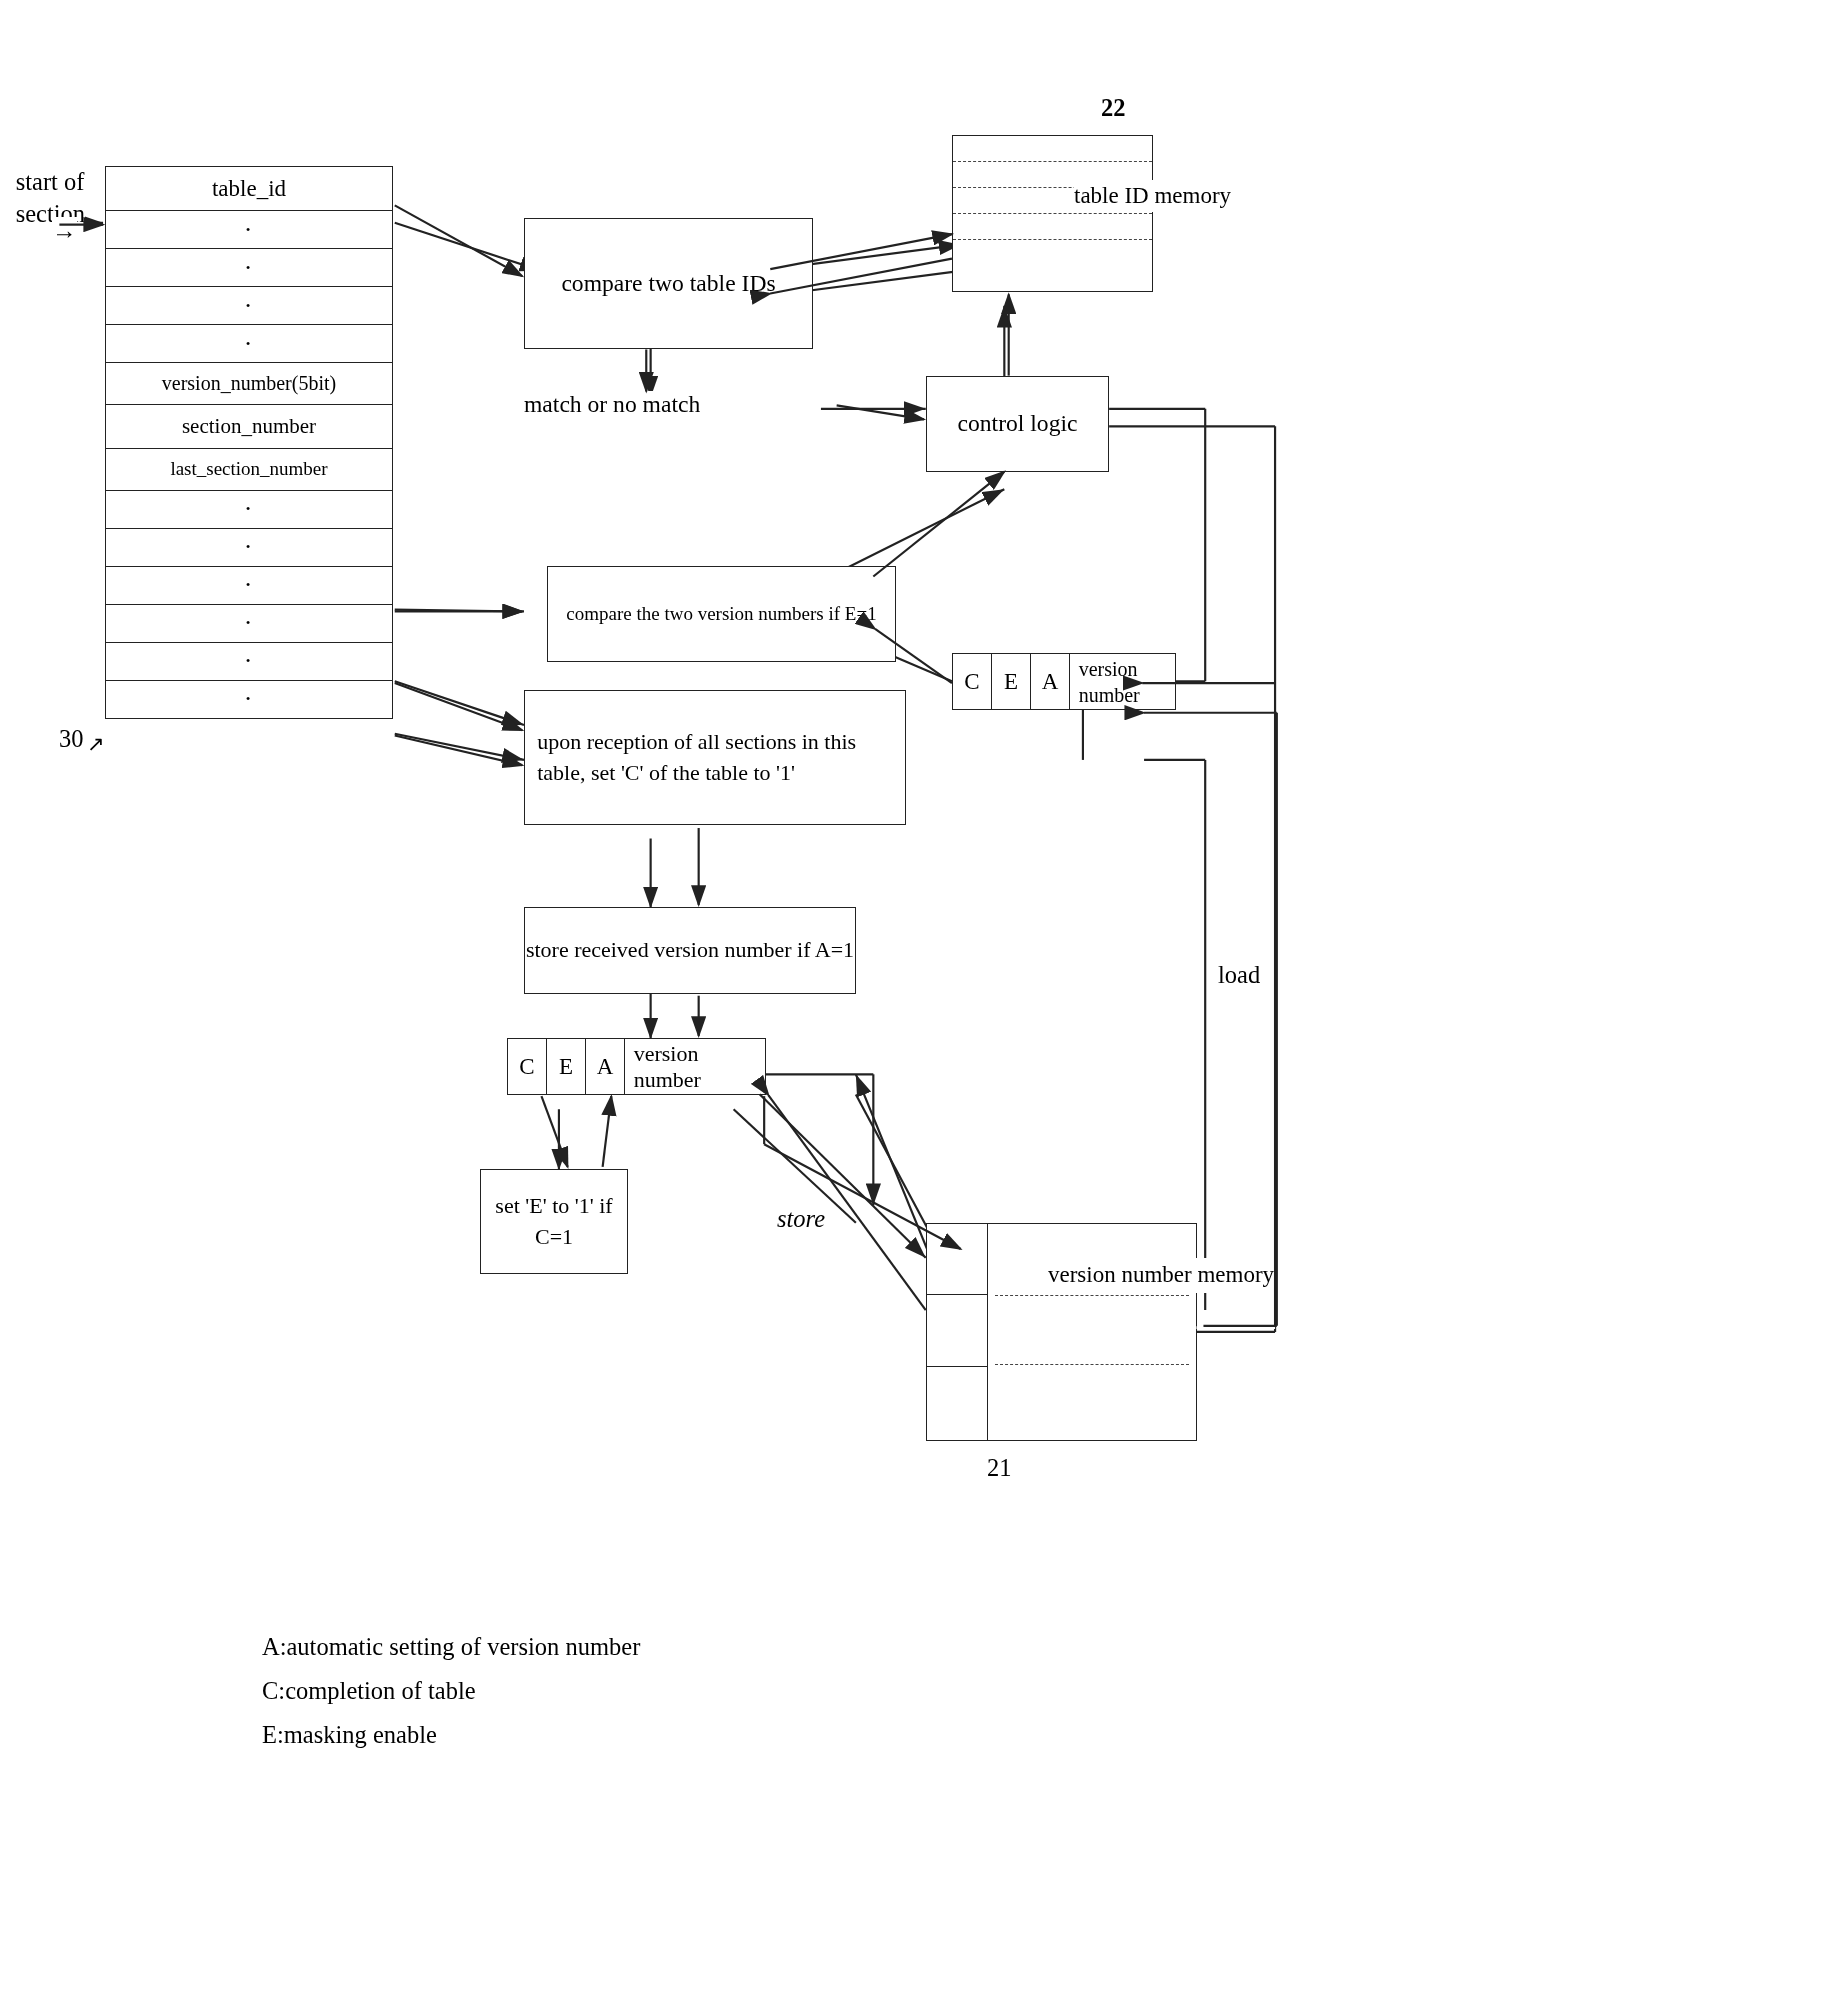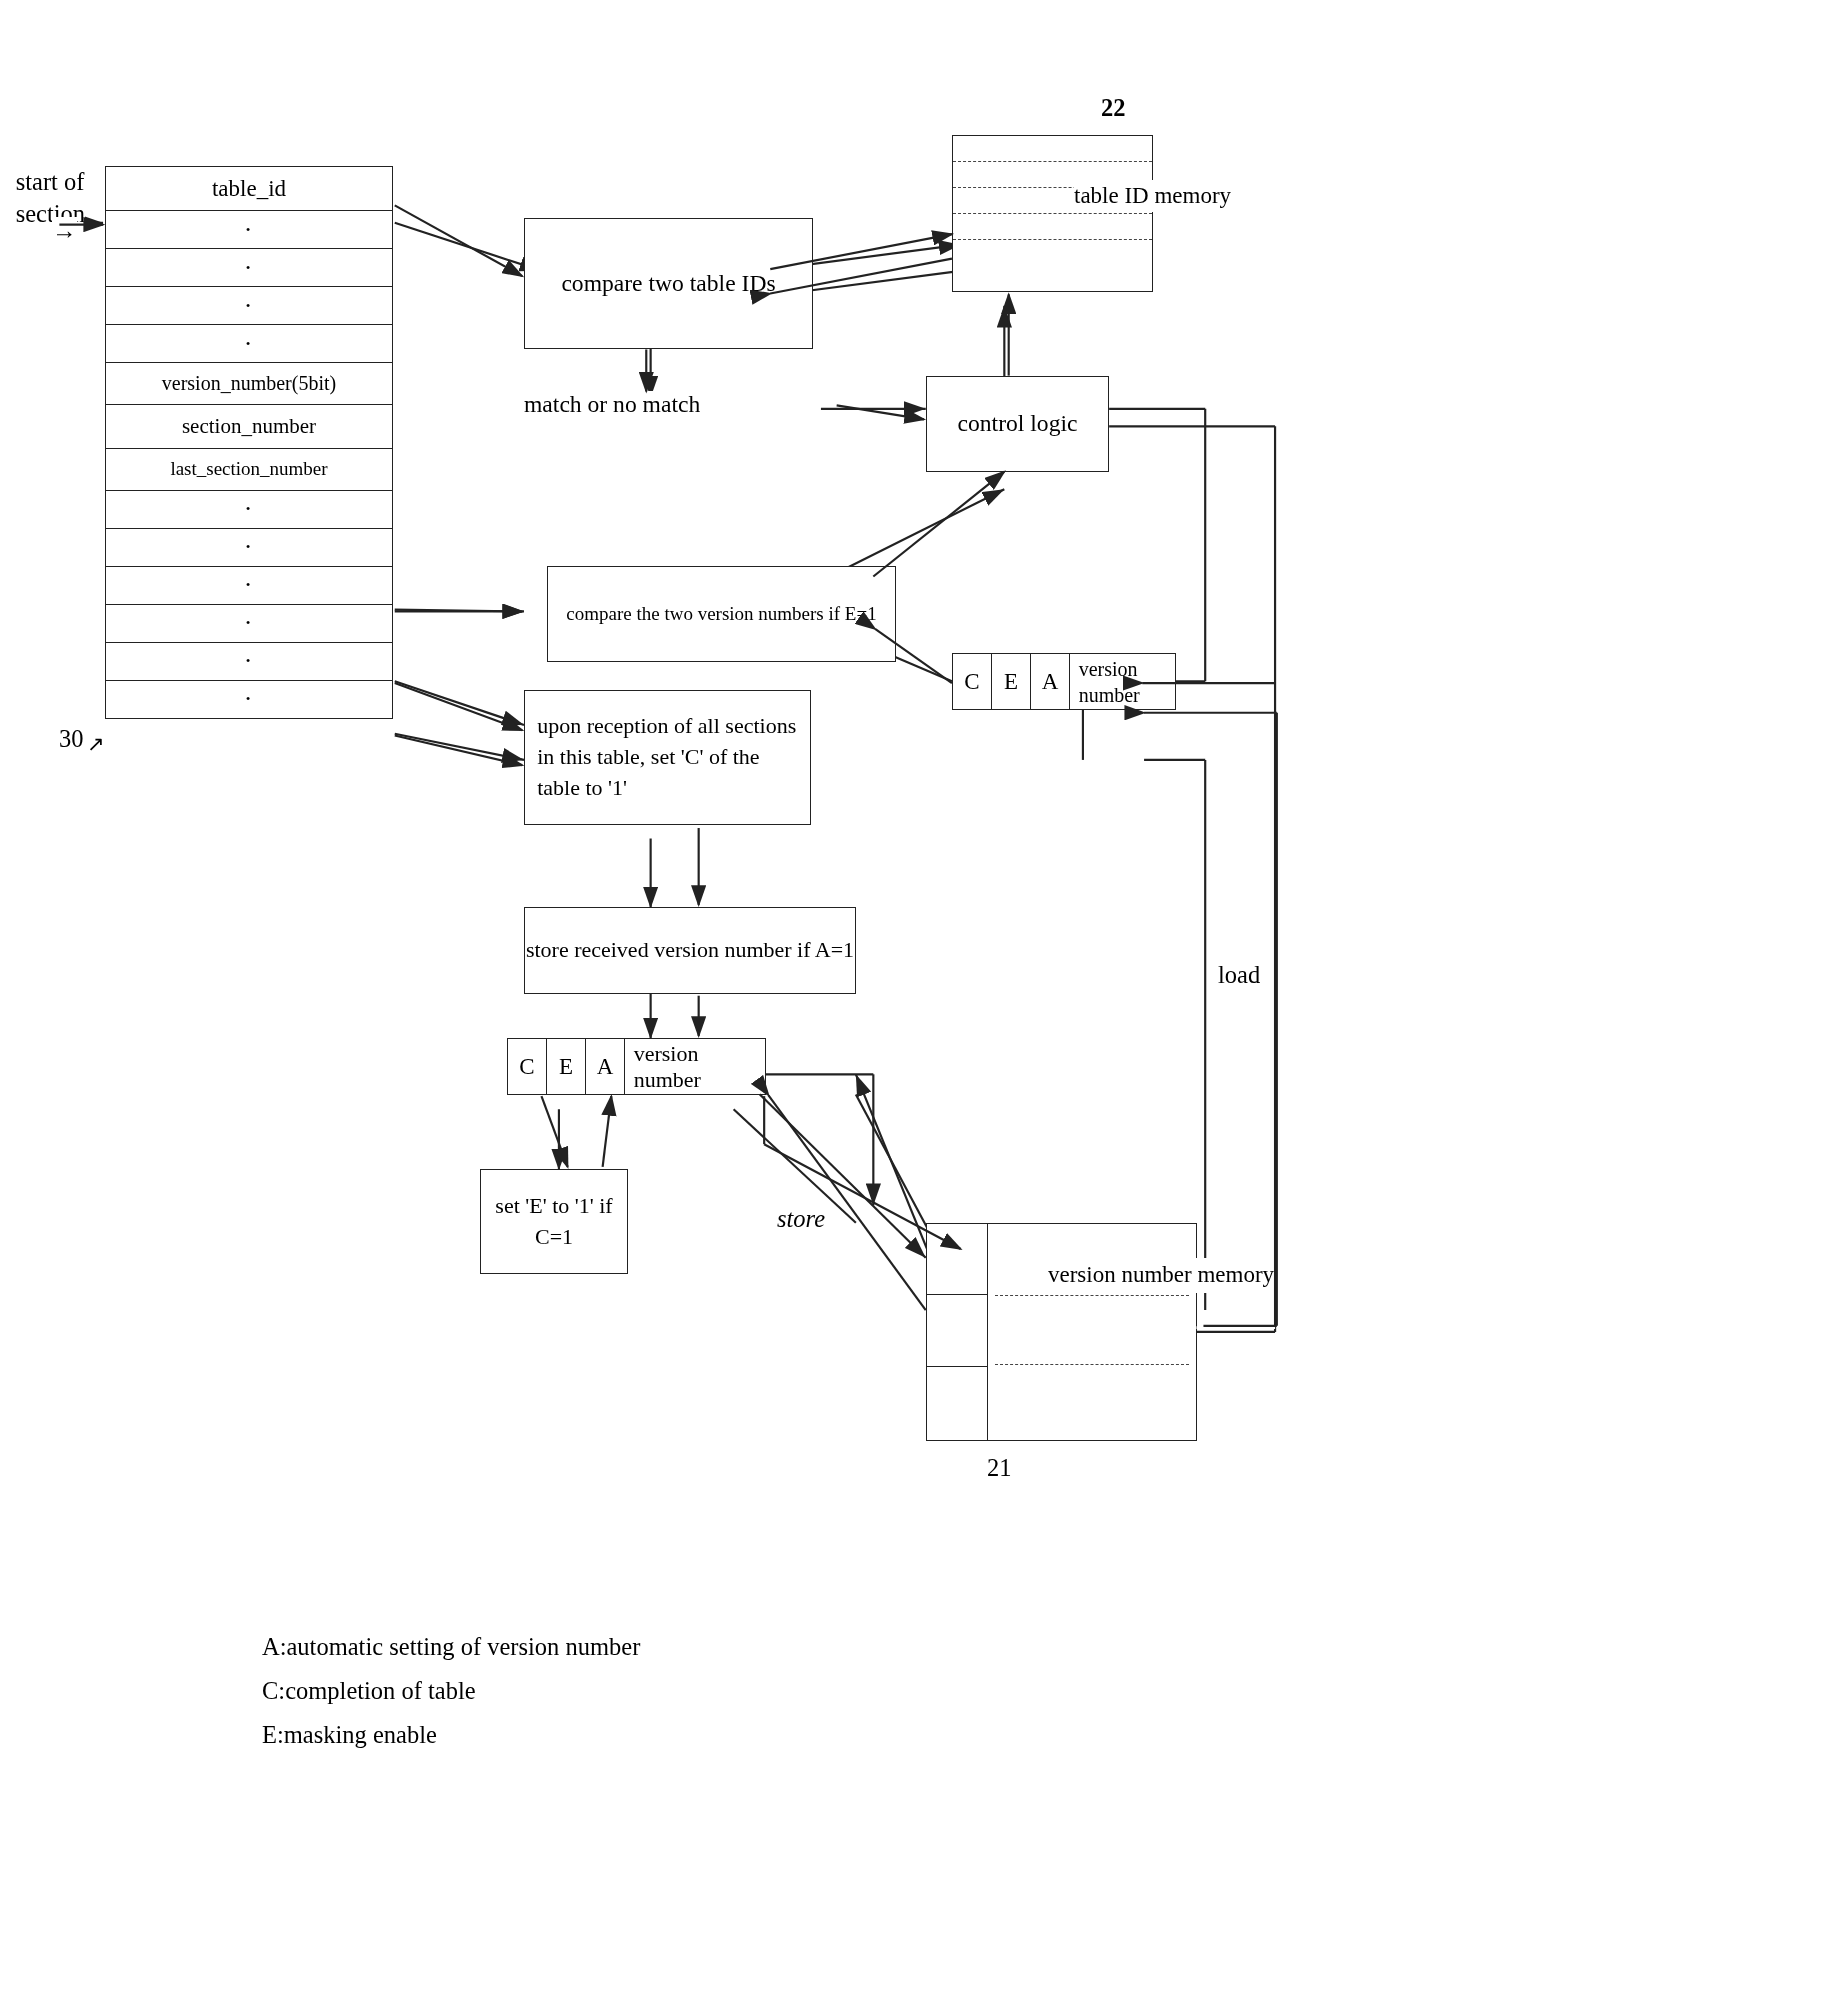--- a/index.html
+++ b/index.html
@@ -207,21 +207,21 @@
 memory</div>
 
   <div class="label" style="left:524px; top:391px; font-size:23.6px;">match or no match</div>
 
   <div class="box" style="left:926px; top:376px; width:183px; height:96px; font-size:23.6px; line-height:1.4;">control
 logic</div>
 
   <div class="box" style="left:524px; top:566px; width:349px; height:96px; font-size:19px; line-height:1.4;margin-left:23px;">compare the two
 version numbers if E=1</div>
 
-  <div class="box" style="left:524px; top:690px; width:287px; height:135px; font-size:22px; line-height:1.4; text-align:left; padding:8.7px 12.2px;">upon reception of all
+  <div class="box" style="left:524px; top:690px; width:382px; height:135px; font-size:22px; line-height:1.4; text-align:left; padding:8.7px 12.2px;">upon reception of all
 sections in this table,
 set 'C' of the table to '1'</div>
 
   <div class="cea-box" style="left:952px; top:653px; height:57px;">
     <div class="cea-cell" style="width:39px;">C</div>
     <div class="cea-cell" style="width:39px;">E</div>
     <div class="cea-cell" style="width:39px;">A</div>
     <div class="cea-cell" style="width:105px; font-size:20px; line-height:1.3;">version
 number</div>
   </div>

